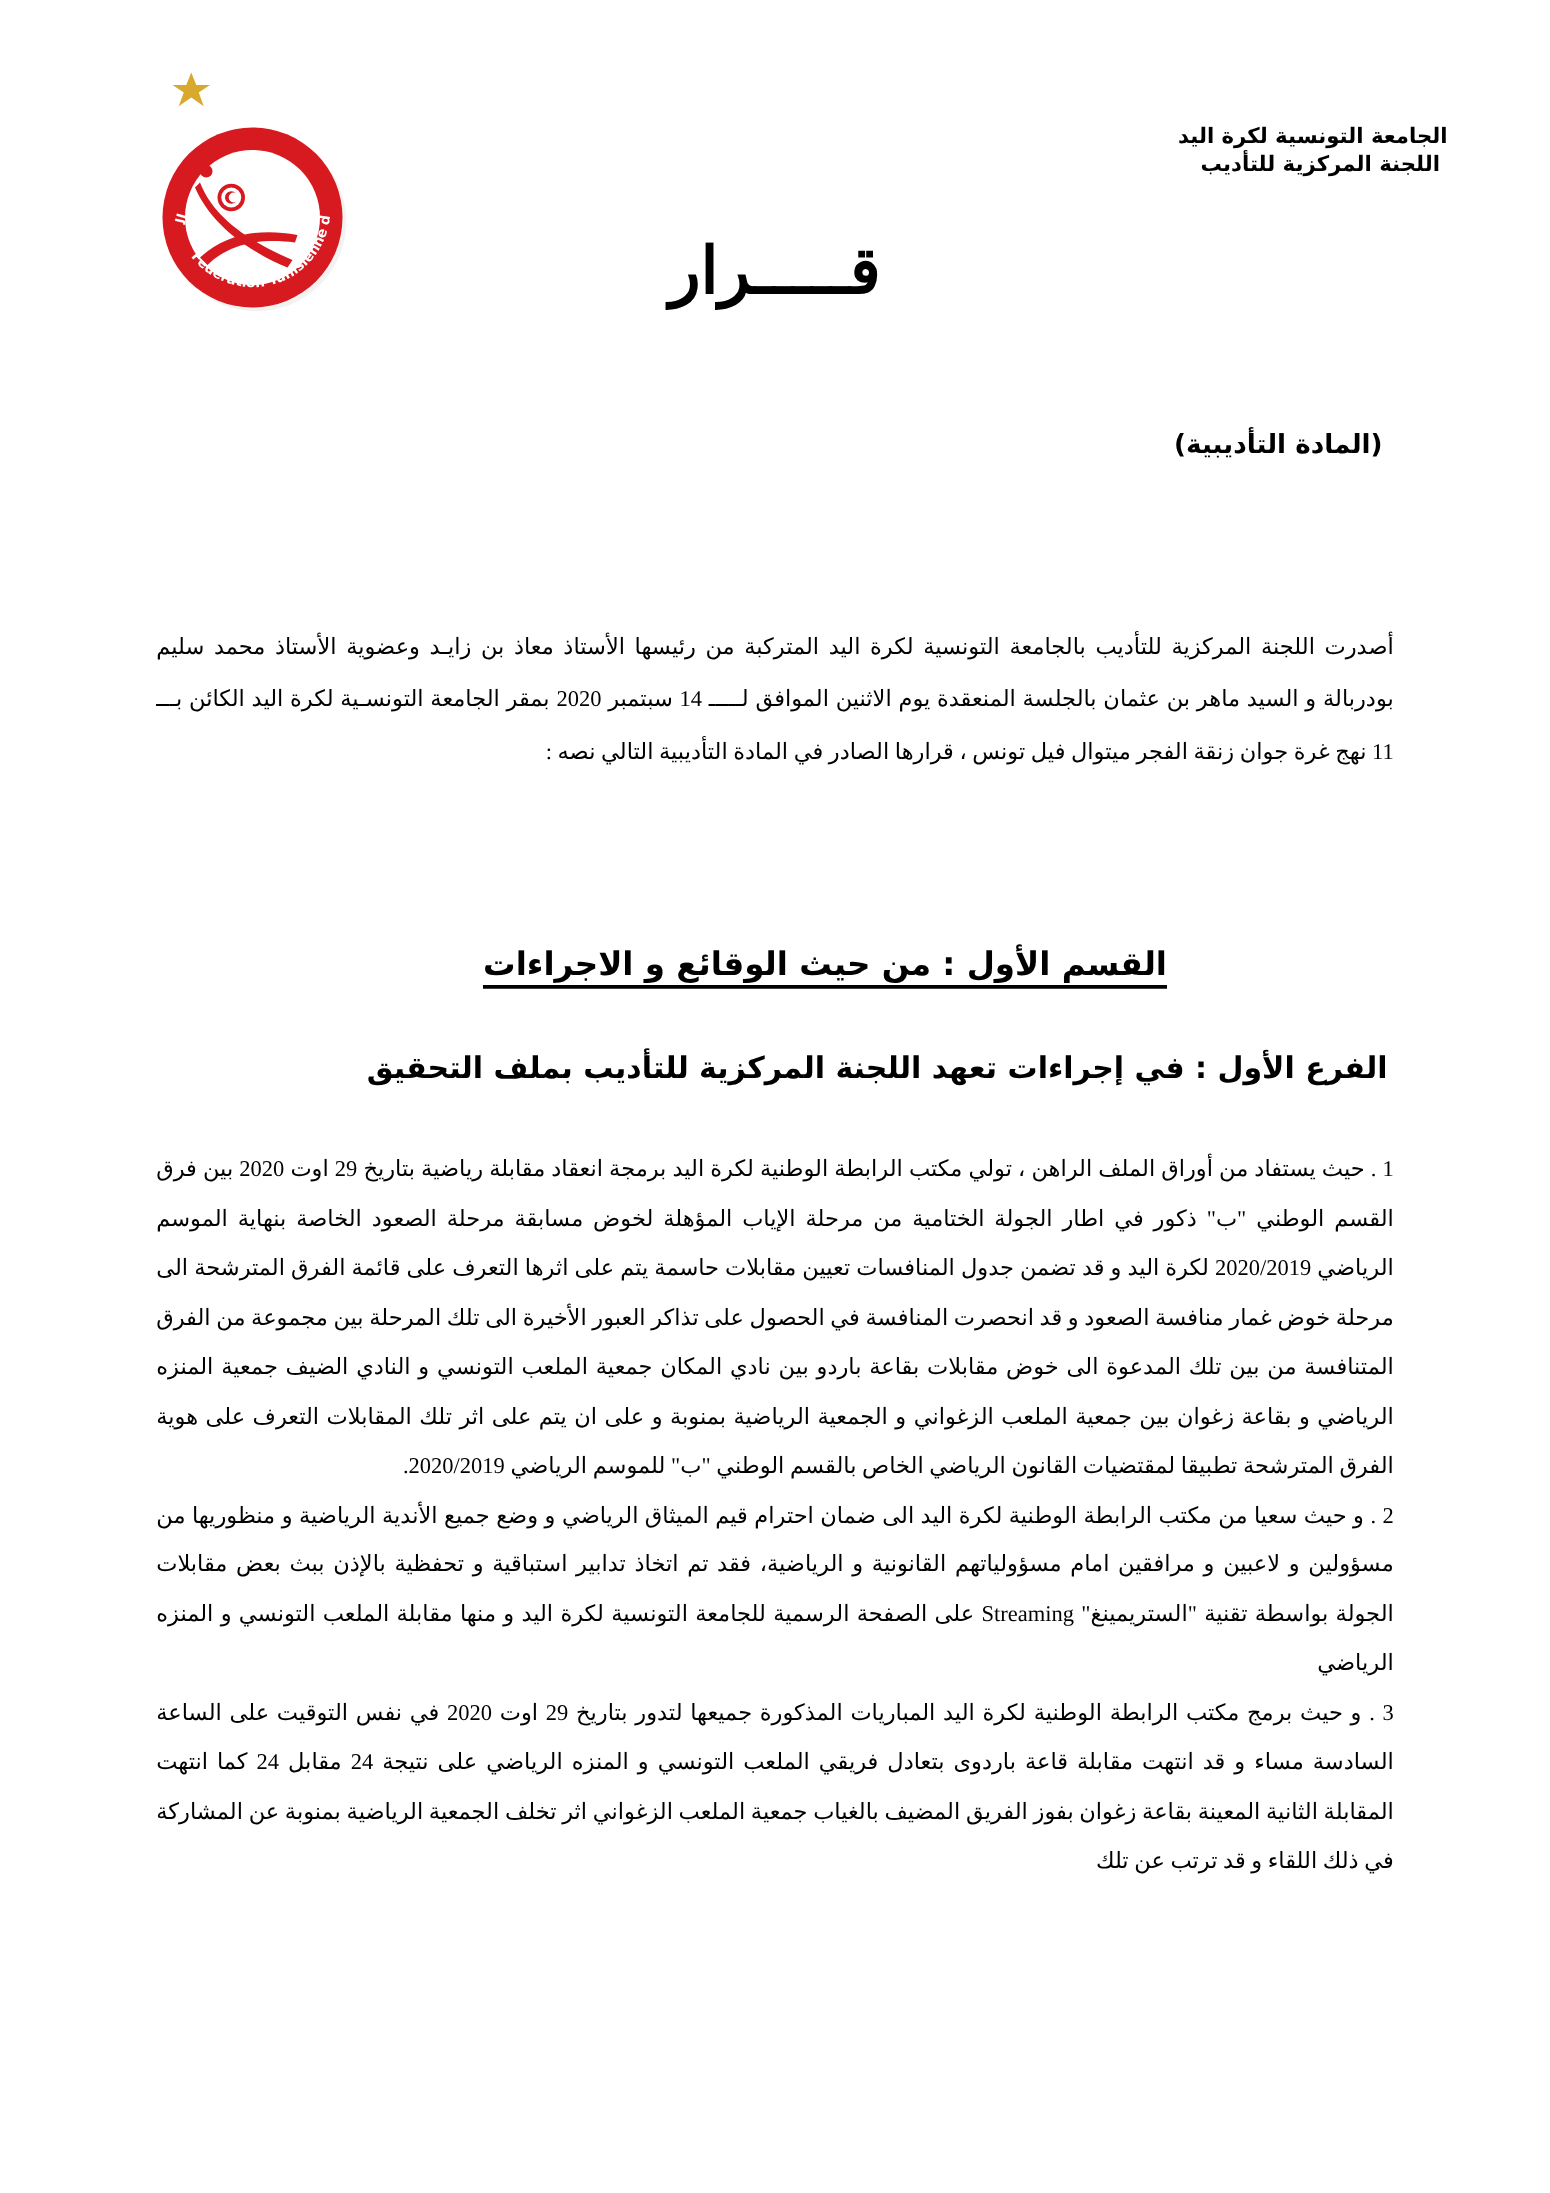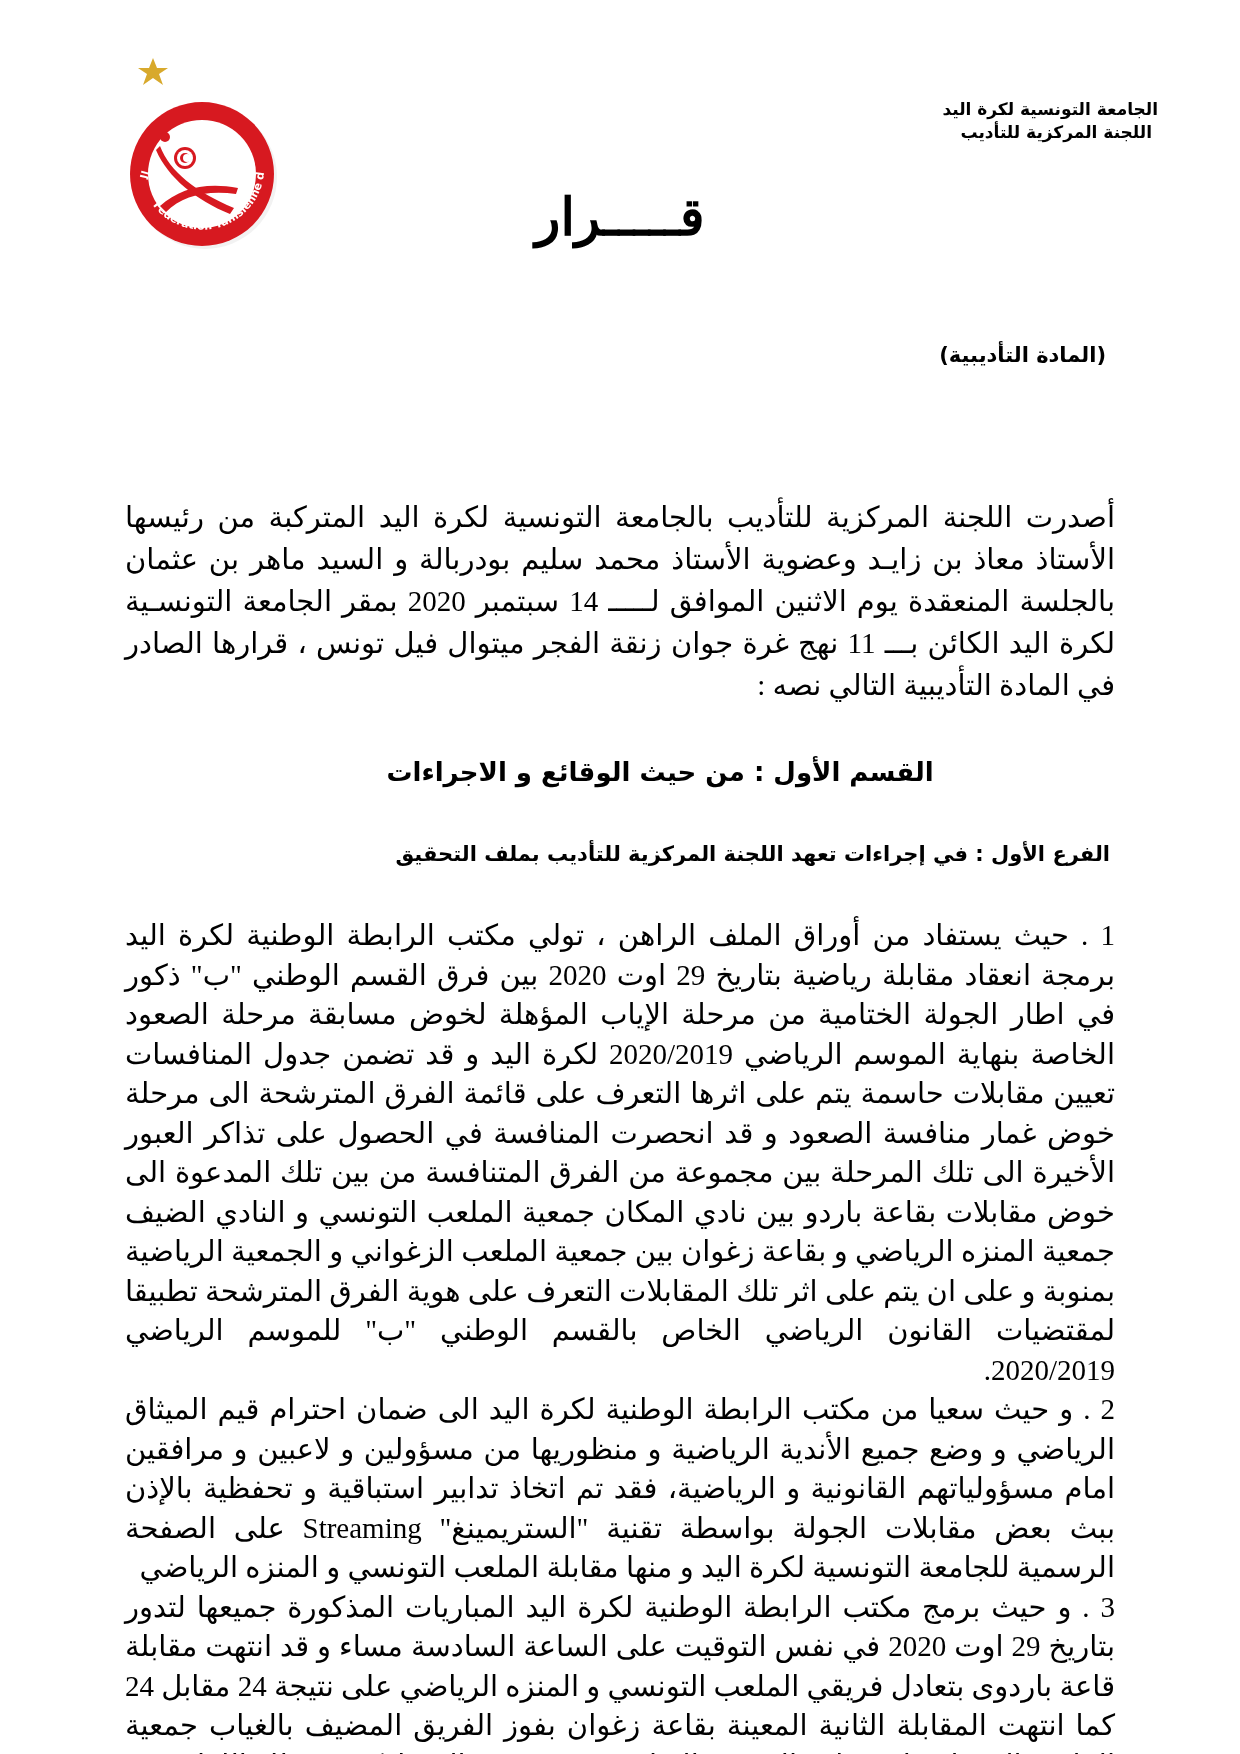--- a/index.html
+++ b/index.html
@@ -7,26 +7,26 @@
   .rtl { direction: rtl; unicode-bidi: embed; }
   .logo { position:absolute; left:108px; top:54px; width:190px; height:200px; }
   .org { position:absolute; right:82px; top:98px; text-align:right; font-family:"DejaVu Sans", sans-serif; font-weight:bold; font-size:17px; line-height:23px; }
   .org .l1 { display:block; }
   .org .l2 { display:block; margin-right:6px; }
   .title { position:absolute; left:0; right:0; top:182px; text-align:center; font-family:"DejaVu Serif", serif; font-weight:bold; font-size:52px; line-height:70px; letter-spacing:1px; }
   .meta { position:absolute; right:112px; top:340px; font-family:"Liberation Sans", sans-serif; font-size:25px; line-height:31px; text-align:right; }
   .meta .row { display:block; white-space:nowrap; }
   .meta u { text-decoration:underline; text-underline-offset:4px; }
   .meta .subject { display:block; margin-right:22px; font-family:"DejaVu Sans", sans-serif; font-weight:bold; font-size:21px; }
-  .para { position:absolute; left:125px; right:125px; font-family:"Liberation Serif", serif; font-size:29px; line-height:42px; text-align:justify; text-align-last:right; }
+  .para { position:absolute; left:125px; right:125px; font-family:"Liberation Serif", serif; font-size:18px; line-height:42px; text-align:justify; text-align-last:right; }
   .para p { margin:0; }
   .intro { top:496px; }
   .section-title { position:absolute; left:0; right:0; top:754px; text-align:center; font-family:"DejaVu Sans", sans-serif; font-weight:bold; font-size:26px; line-height:36px; }
-  .section-title span { text-decoration-thickness:3px; text-underline-offset:8px; margin-left:80px; }
-  .branch-title { position:absolute; right:130px; top:838px; font-family:"DejaVu Sans", sans-serif; font-weight:bold; font-size:21px; line-height:32px; text-align:right; }
+  .section-title span { text-decoration:underline; text-decoration-thickness:3px; text-underline-offset:8px; margin-left:80px; }
+  .branch-title { position:absolute; right:130px; top:838px; font-family:"DejaVu Sans", sans-serif; font-weight:bold; font-size:24px; line-height:32px; text-align:right; }
   .body { top:916px; line-height:39.5px; }
   .body p { text-align:justify; text-align-last:right; }
 </style>
 </head>
 <body>
 
 <div class="logo">
   <svg width="190" height="200" viewBox="0 0 190 200">
     <defs>
       <path id="arcTop" d="M 40 125 A 62 62 0 0 1 150 100"></path>

